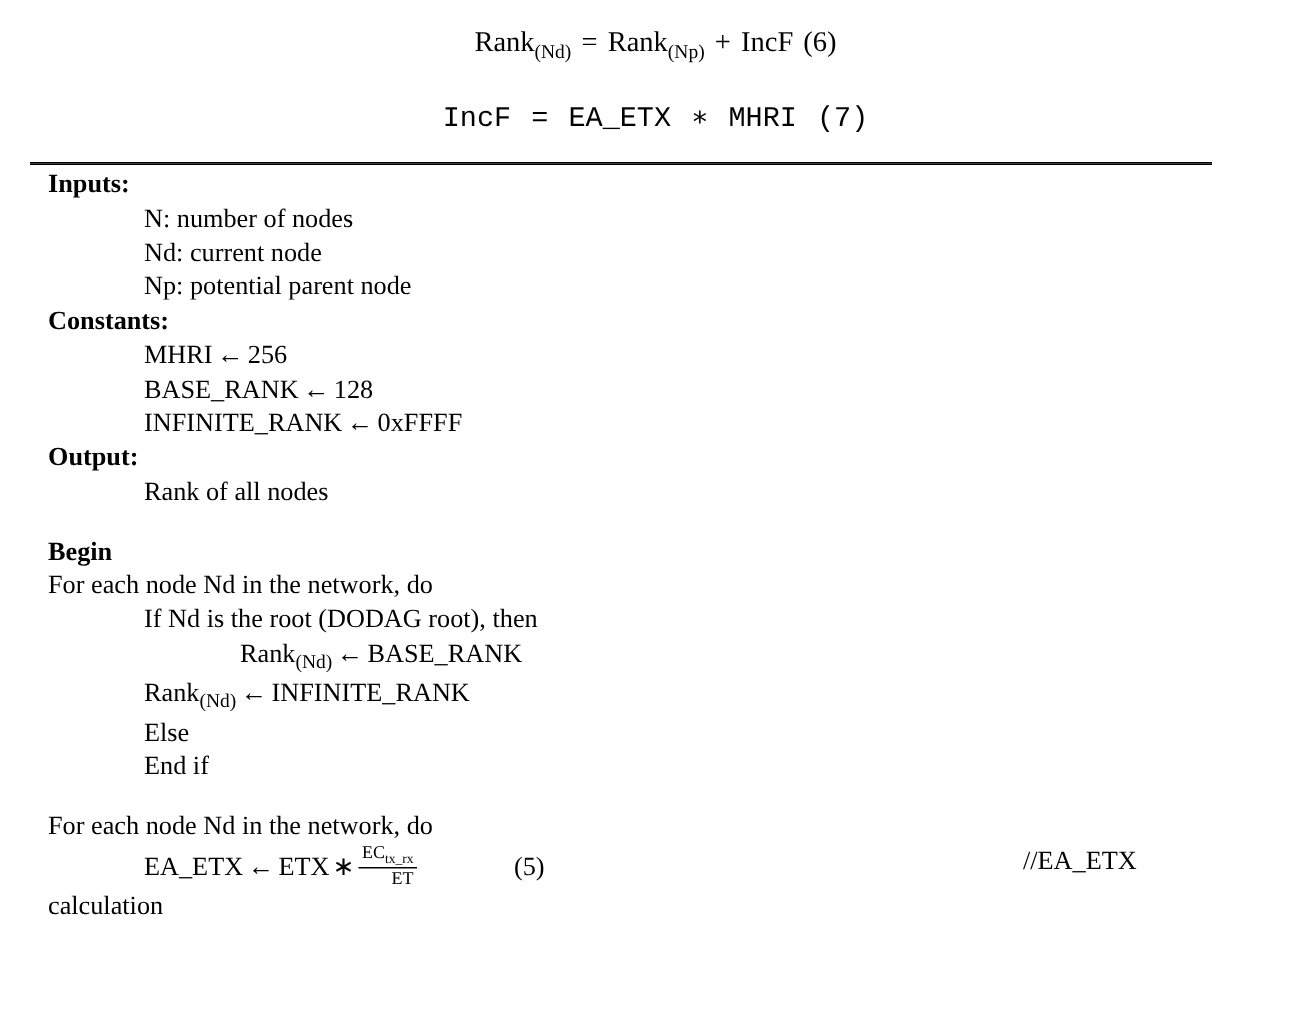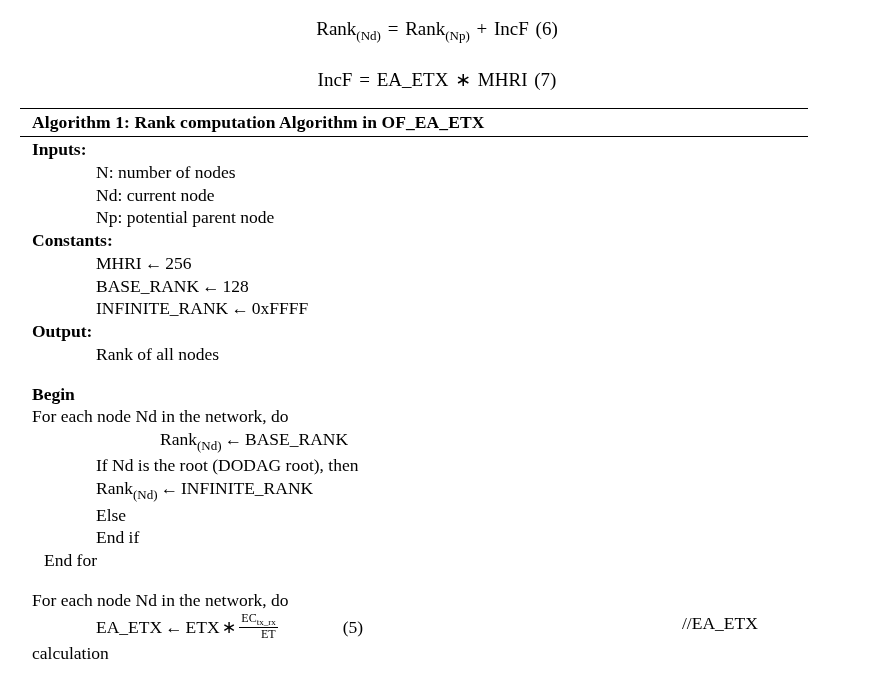--- a/index.html
+++ b/index.html
@@ -24,21 +24,21 @@
   
   .equations {
     padding-top: 10px;
   }
   .eq-row {
     text-align: center;
     font-size: 19px;
     line-height: 1.2;
   }
   .eq-row.first { margin-top: 8px; }
-  .eq-row.second { margin-top: 26px; }
+  .eq-row.second { margin-top: 26px; font-family: Liberation Mono, monospace; }
   .sub {
     font-size: 13px;
     vertical-align: sub;
   }
   .opsp { padding: 0 2px; }
 
   
   .algo-box {
     position: absolute;
     left: 20px;
@@ -138,21 +138,20 @@
         <span class="opsp">(7)</span>
       </span>
     </div>
 
   </div>
 
   <div class="algo-box">
 
     <div class="rule"></div>
 
-    <div class="algo-title">Algorithm 1: Rank computation Algorithm in OF_EA_ETX</div>
 
     <div class="rule"></div>
 
     <div class="algo-body">
 
       <div class="row bold ind1">Inputs:</div>
       <div class="row ind2">N: number of nodes</div>
       <div class="row ind2">Nd: current node</div>
       <div class="row ind2">Np: potential parent node</div>
 
@@ -169,34 +168,33 @@
 
       <div class="row bold ind1">Output:</div>
       <div class="row ind3">Rank of all nodes</div>
 
       <div class="blank"></div>
 
       <div class="row bold ind1">Begin</div>
 
       <div class="row ind1">For each node Nd in the network, do</div>
 
+      <div class="row ind-root">If Nd is the root (DODAG root), then</div>
+
       <div class="row ind-rank">
         <span>Rank</span><span class="sub">(Nd)</span><span class="arrow">←</span><span>BASE_RANK</span>
       </div>
 
-      <div class="row ind-root">If Nd is the root (DODAG root), then</div>
-
       <div class="row ind-else">
         <span>Rank</span><span class="sub">(Nd)</span><span class="arrow">←</span><span>INFINITE_RANK</span>
       </div>
 
       <div class="row ind-else">Else</div>
 
       <div class="row ind-else">End if</div>
-      <div class="row" style="padding-left:12px;">End for</div>
 
       <div class="blank"></div>
 
       <div class="row ind1">For each node Nd in the network, do</div>
 
       <div class="line-ea">
         <span class="row">
           <span>EA_ETX</span><span class="arrow">←</span><span>ETX</span><span class="opsp">∗</span><span class="frac"><span class="num"><span>EC</span><span class="subsm">tx_rx</span></span><span class="den">ET</span></span><span class="eqnum">(5)</span>
         </span>
         <span class="comment">//EA_ETX</span>

